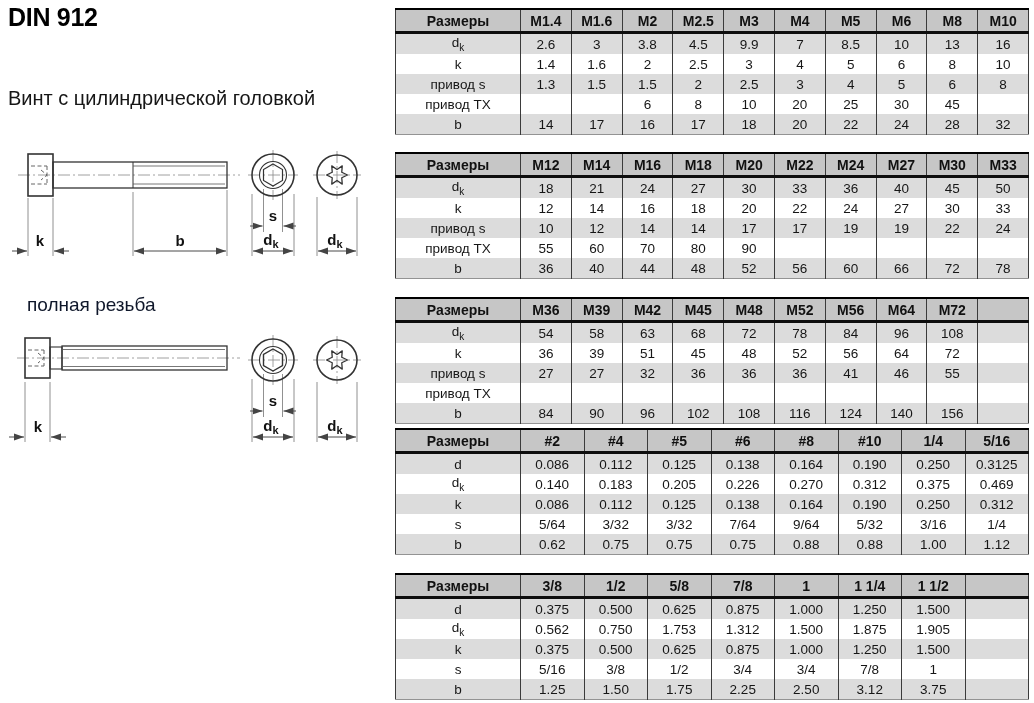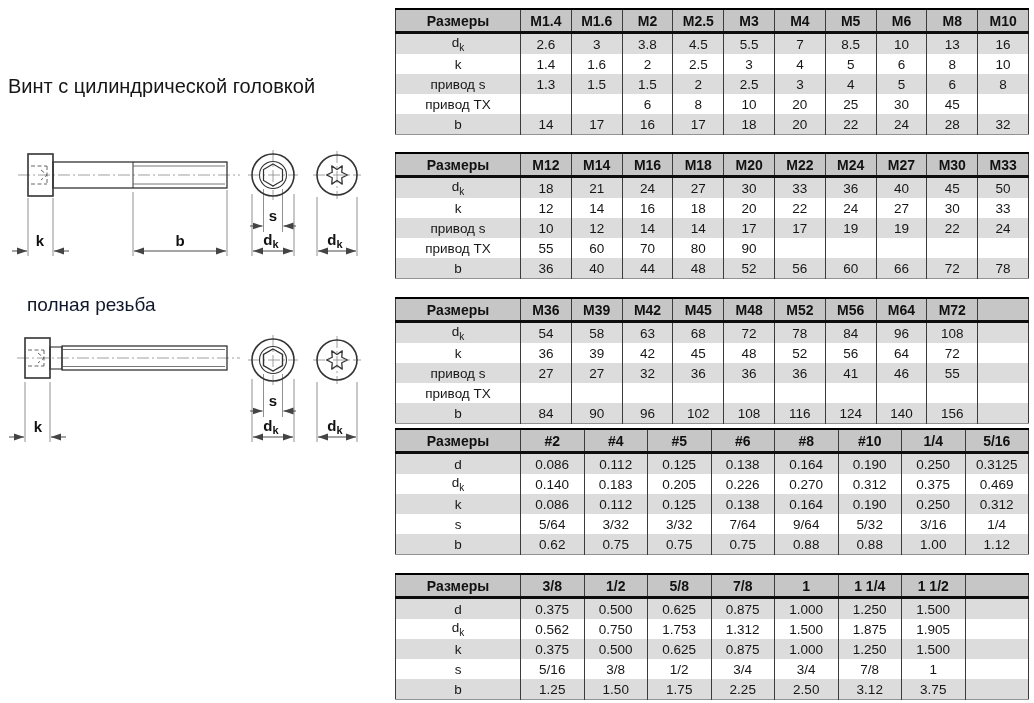--- a/index.html
+++ b/index.html
@@ -8,21 +8,21 @@
     --line-col:#3b3b3b;
   }
   html,body{margin:0;padding:0;}
   body{
     width:1034px;height:703px;position:relative;overflow:hidden;
     background:#ffffff;color:#111;
     font-family:"Liberation Sans","DejaVu Sans",sans-serif;
   }
   .titleblock{position:absolute;left:8px;top:2px;}
   .title-line{font-size:25px;font-weight:bold;line-height:1.25;letter-spacing:-0.3px;color:#000;}
-  .subtitle{position:absolute;left:8px;top:75px;font-size:20px;color:#161616;}
+  .subtitle{position:absolute;left:8px;top:87px;font-size:20px;color:#161616;}
   .caption{position:absolute;left:27px;top:294px;font-size:19px;color:#0f172a;}
 
   .drawing{position:absolute;left:8px;}
   #drawing1{top:142px;}
   #drawing2{top:330px;}
 
   .tbl{position:absolute;left:395px;width:634px;}
   #tbl0{top:8px;}
   #tbl1{top:152px;}
   #tbl2{top:297px;}
@@ -49,20 +49,21 @@
   }
   .tbl tbody tr:nth-child(odd) td{background:var(--stripe-bg);}
   .tbl td sub, .tbl th sub{font-size:10px;}
 
   svg text{font-family:"Liberation Sans","DejaVu Sans",sans-serif;}
 </style>
 </head>
 <body>
 
 <div class="titleblock">
+  <div class="title-line">DIN 912</div>
 </div>
 <div class="subtitle">Винт с цилиндрической головкой</div>
 <div class="caption">полная резьба</div>
 
 <svg id="drawing1" class="drawing" width="372" height="122" viewBox="0 0 372 122">
   <defs>
     <marker id="ar1" markerWidth="11" markerHeight="8" refX="10" refY="4" orient="auto" markerUnits="userSpaceOnUse">
       <path d="M0,0.6 L10,4 L0,7.4 z" fill="#444"></path>
     </marker>
   </defs>
@@ -196,21 +197,21 @@
           <th>M10</th>
         </tr>
       </thead>
       <tbody>
         <tr>
           <td>d<sub>k</sub></td>
           <td>2.6</td>
           <td>3</td>
           <td>3.8</td>
           <td>4.5</td>
-          <td>5.5</td>
+          <td>9.9</td>
           <td>7</td>
           <td>8.5</td>
           <td>10</td>
           <td>13</td>
           <td>16</td>
         </tr>
         <tr>
           <td>k</td>
           <td>1.4</td>
           <td>1.6</td>
@@ -405,21 +406,21 @@
           <td>78</td>
           <td>84</td>
           <td>96</td>
           <td>108</td>
           <td></td>
         </tr>
         <tr>
           <td>k</td>
           <td>36</td>
           <td>39</td>
-          <td>42</td>
+          <td>51</td>
           <td>45</td>
           <td>48</td>
           <td>52</td>
           <td>56</td>
           <td>64</td>
           <td>72</td>
           <td></td>
         </tr>
         <tr>
           <td>привод s</td>

